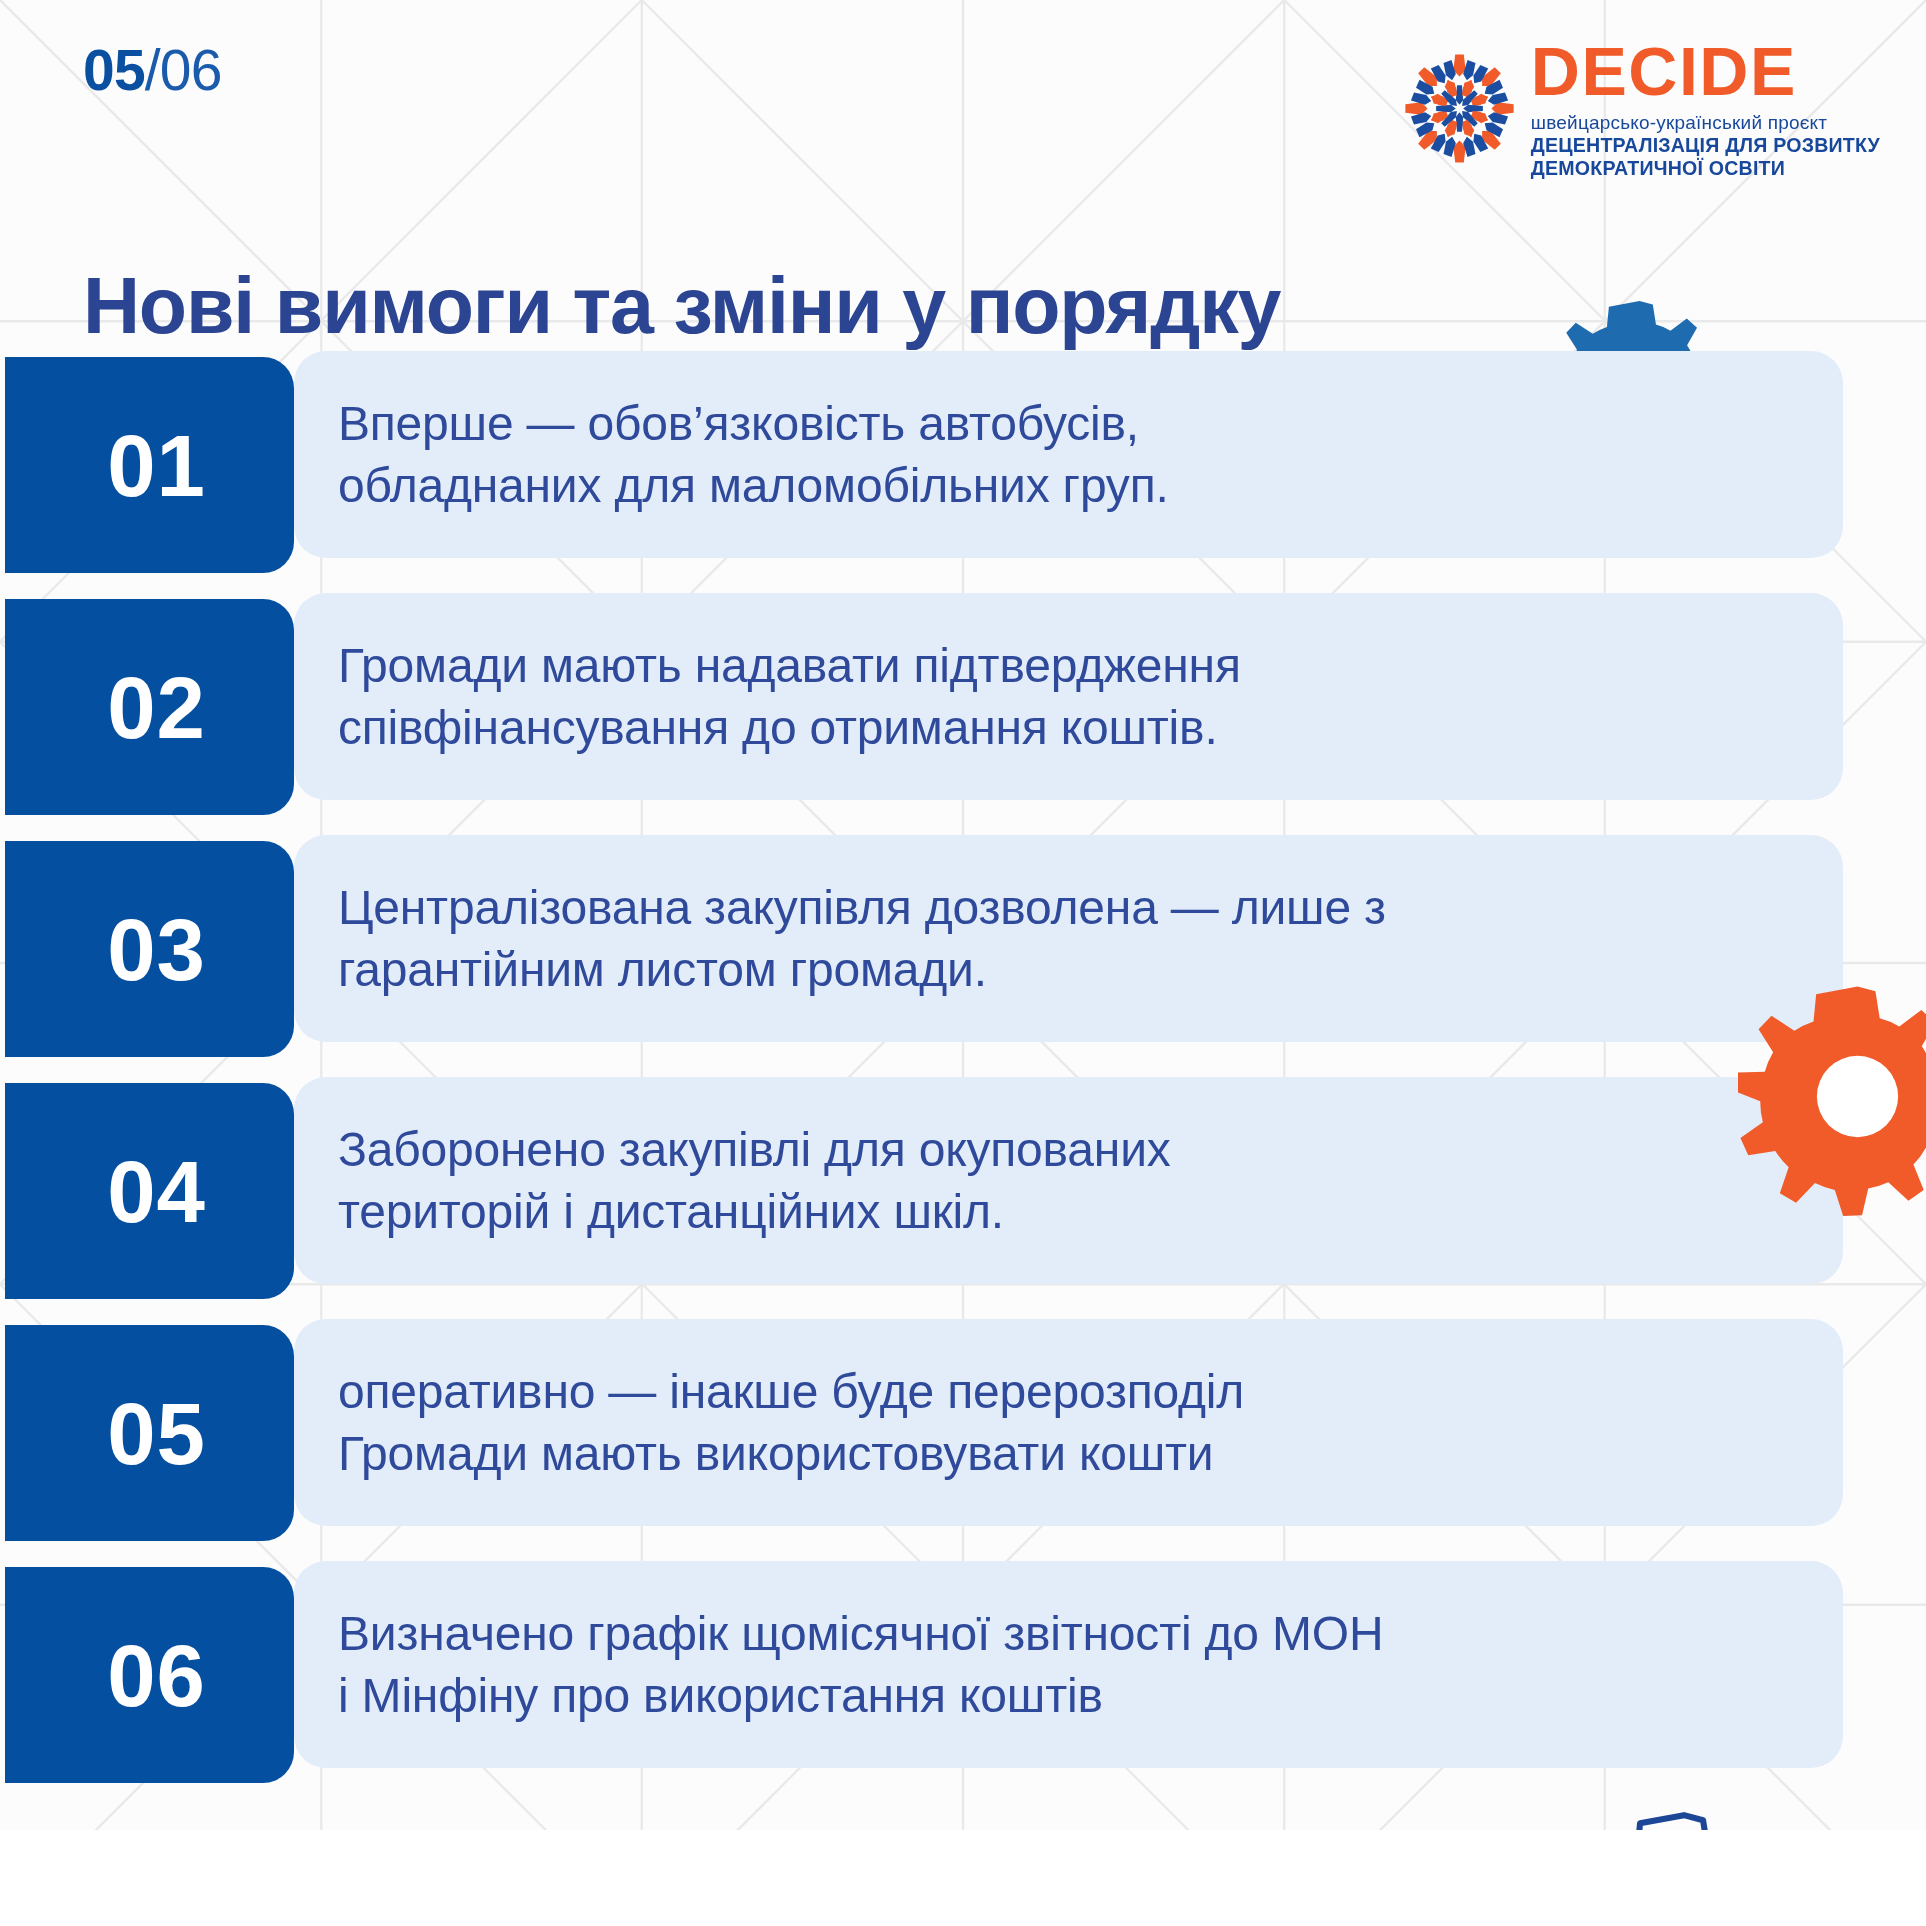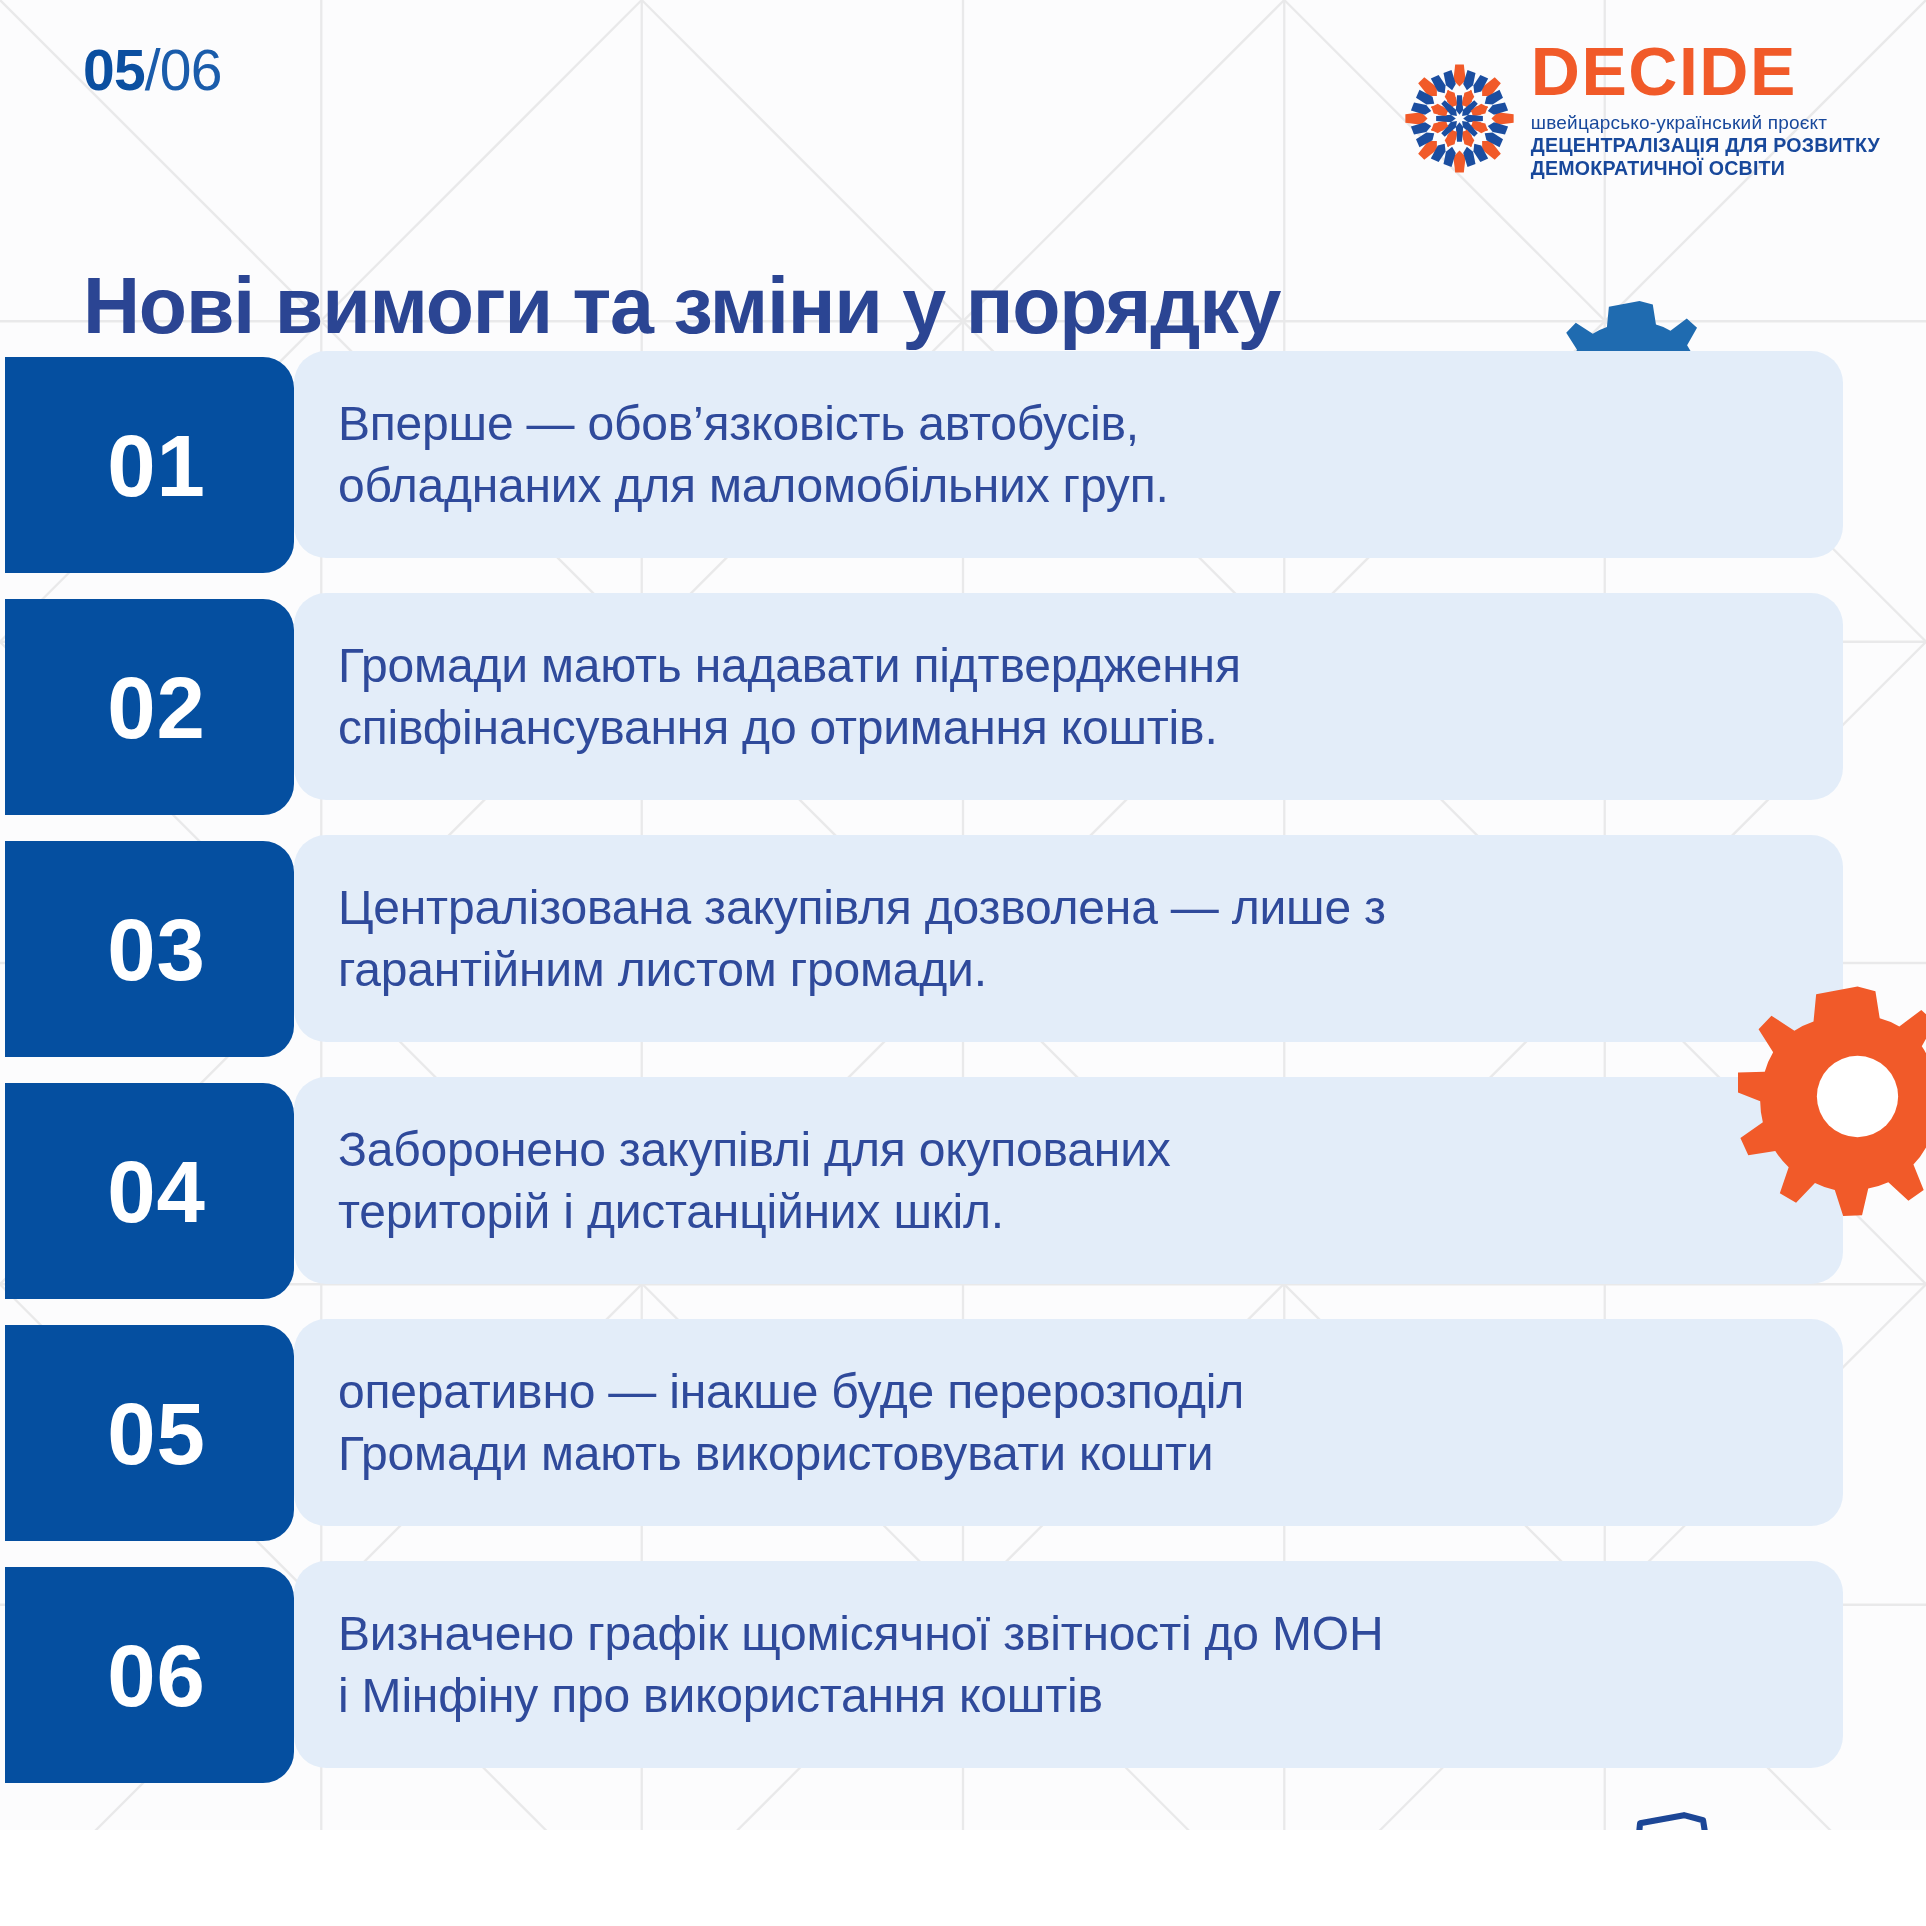--- a/index.html
+++ b/index.html
@@ -45,21 +45,21 @@
   .page-counter .tot {
     font-weight: 400;
     color: #1A5CAB;
   }
 
   .logo-block {
     position: absolute;
     right: 46px;
     top: 35px;
     display: flex;
-    align-items: flex-end;
+    align-items: center;
     gap: 10px;
     z-index: 6;
   }
   .logo-mark {
     width: 123px;
     height: 123px;
     flex: 0 0 auto;
     margin-top: 1.5px;
   }
   .logo-text {

